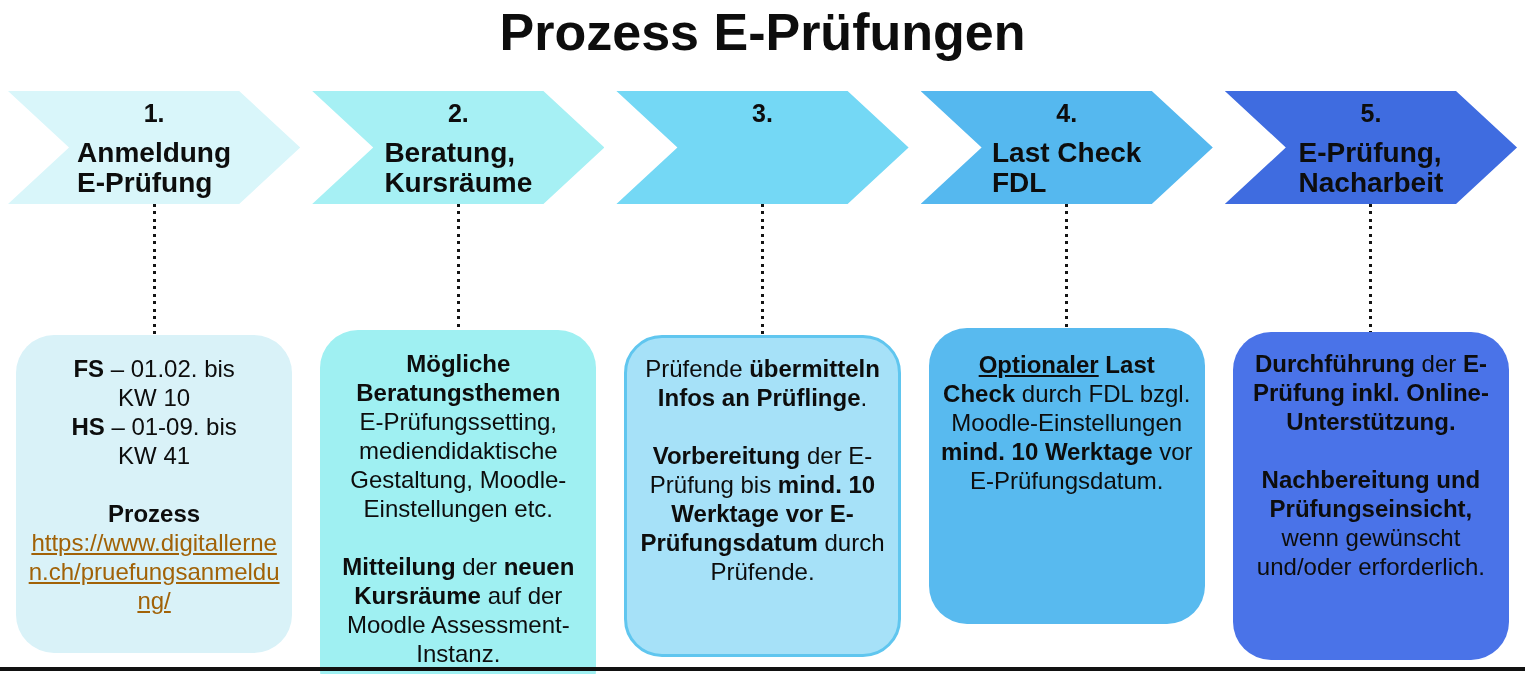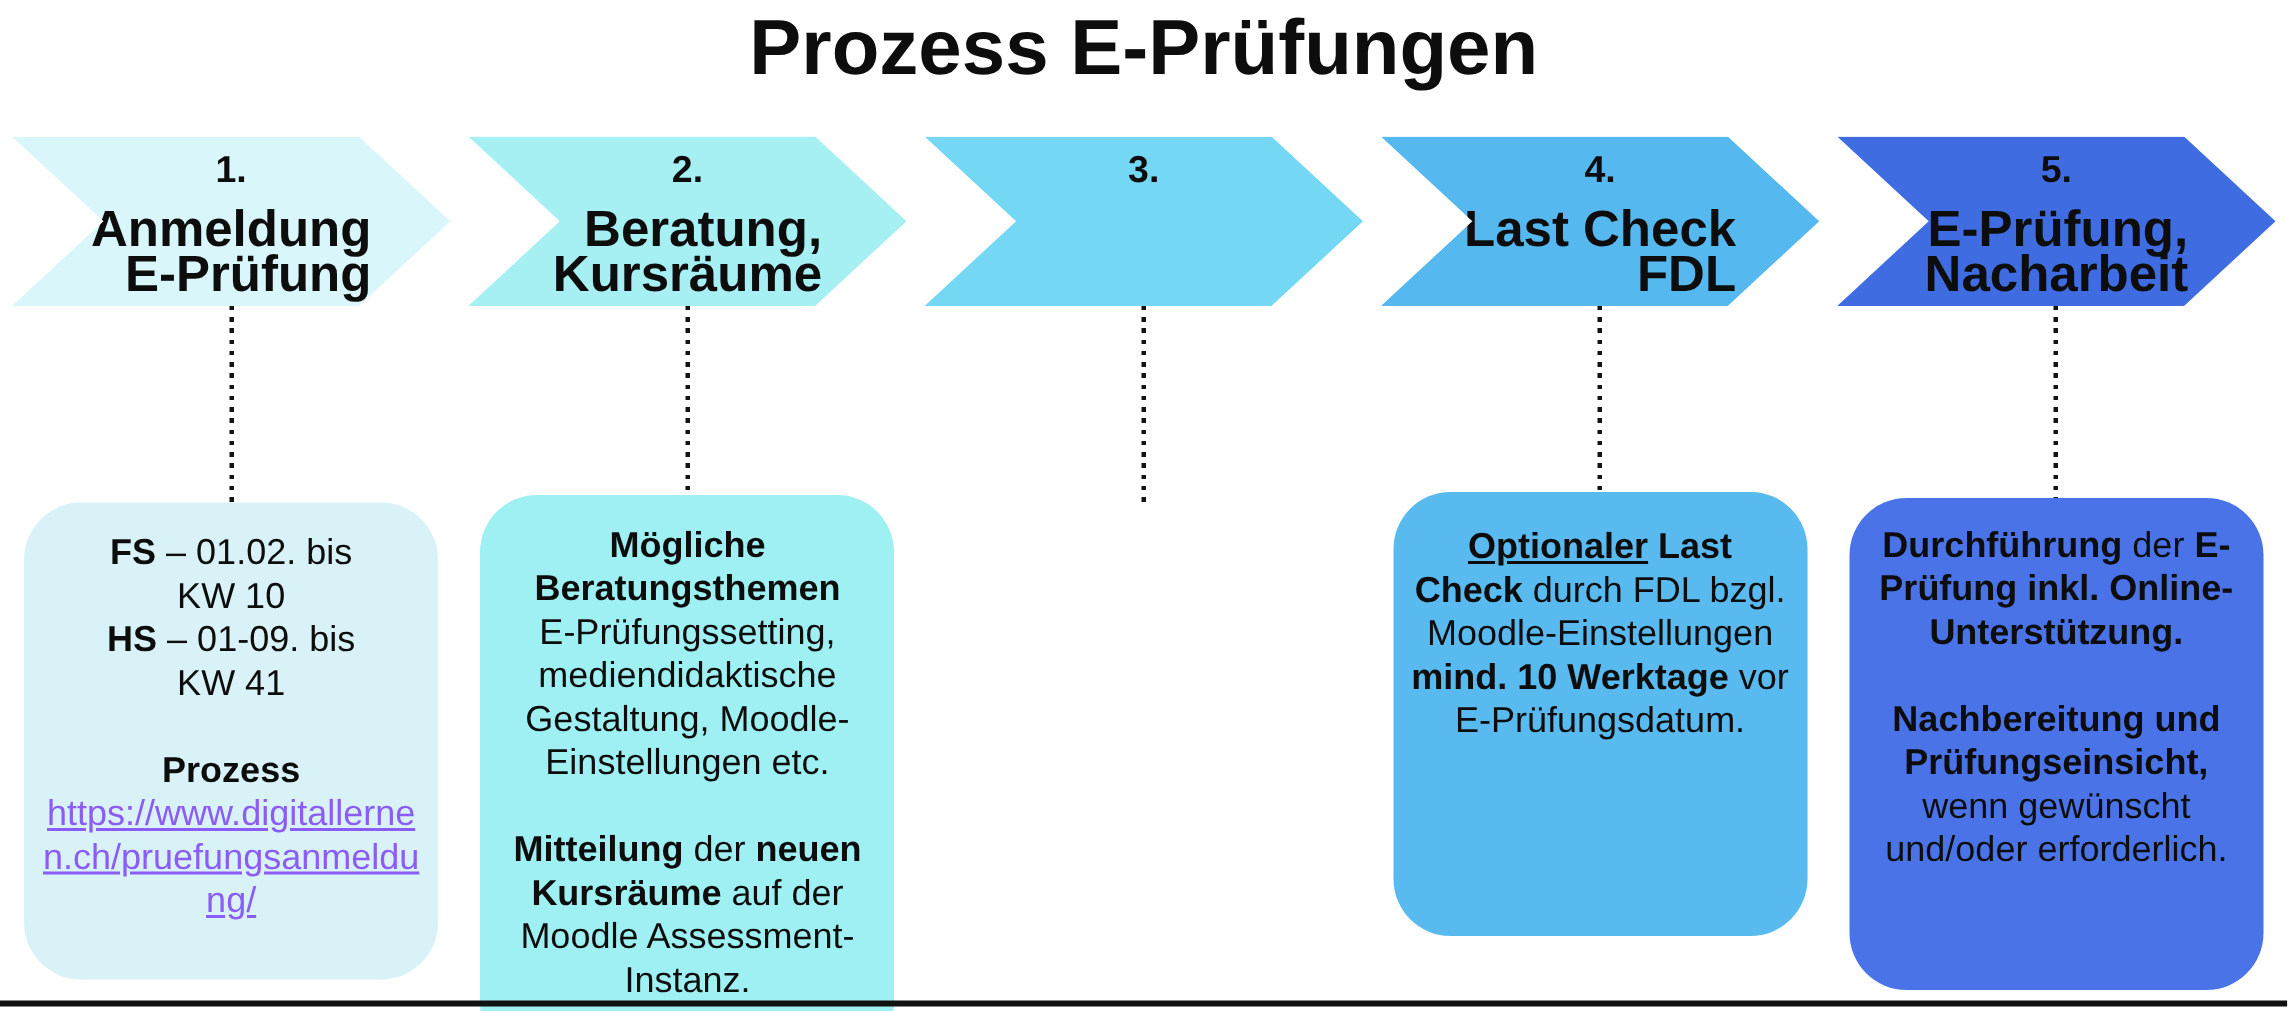--- a/index.html
+++ b/index.html
@@ -23,22 +23,22 @@
   }
   .col{flex:1;display:flex;flex-direction:column;align-items:stretch;}
   .chevron{
     height:113px;width:100%;
     clip-path:polygon(0 0, calc(100% - 61px) 0, 100% 50%, calc(100% - 61px) 100%, 0 100%, 61px 50%);
     display:flex;flex-direction:column;align-items:center;
     padding-top:9px;
   }
   .num{font-size:25px;font-weight:bold;line-height:27px;}
   .stitle{
-    margin-top:11px;font-size:34px;font-weight:bold;line-height:30px;
-    text-align:right;white-space:pre-line;
+    margin-top:11px;font-size:28px;font-weight:bold;line-height:30px;
+    text-align:left;white-space:pre-line;
   }
   .connector{
     width:3px;margin:0 auto;
     background:repeating-linear-gradient(to bottom,#141414 0 3px,transparent 3px 7.5px);
   }
   .col:nth-child(1) .connector{height:131px;}
   .col:nth-child(2) .connector{height:126px;}
   .col:nth-child(3) .connector{height:131px;}
   .col:nth-child(4) .connector{height:124px;}
   .col:nth-child(5) .connector{height:128px;}
@@ -53,21 +53,21 @@
   .col:nth-child(3) .detail{height:322px;padding-top:16px;}
   .col:nth-child(4) .detail{height:296px;padding-top:22px;}
   .col:nth-child(5) .detail{height:328px;padding-top:17px;}
   .body{
     font-size:24px;line-height:29px;
     white-space:pre-line;
   }
   .b{font-weight:bold;}
   .u{text-decoration:underline;}
   .link{
-    color:#8b5cf6;text-decoration:underline;
+    color:#a16207;text-decoration:underline;
     word-break:break-all;cursor:pointer;
   }
   .bottom-bar{
     position:absolute;left:0;top:667px;width:1525px;height:4px;
   }
 </style>
 </head>
 <body>
 
 <div class="canvas">
@@ -107,20 +107,25 @@
 
 </span><span class="b">Mitteilung</span><span> der </span><span class="b">neuen Kursräume</span><span> auf der Moodle Assessment-Instanz.</span></div>
       </div>
     </div>
 
     <div class="col">
       <div class="chevron" style="background: rgb(116, 216, 245);">
         <div class="num">3.</div>
       </div>
       <div class="connector"></div>
+      <div class="detail" style="background: rgb(166, 225, 248); border: 3px solid rgb(96, 198, 239);">
+        <div class="body"><span>Prüfende </span><span class="b">übermitteln Infos an Prüflinge</span><span>.
+
+</span><span class="b">Vorbereitung</span><span> der E-Prüfung bis </span><span class="b">mind. 10 Werktage vor E-Prüfungsdatum</span><span> durch Prüfende.</span></div>
+      </div>
     </div>
 
     <div class="col">
       <div class="chevron" style="background: rgb(85, 184, 239);">
         <div class="num">4.</div>
         <div class="stitle">Last Check
 FDL</div>
       </div>
       <div class="connector"></div>
       <div class="detail" style="background: rgb(88, 186, 239);">

